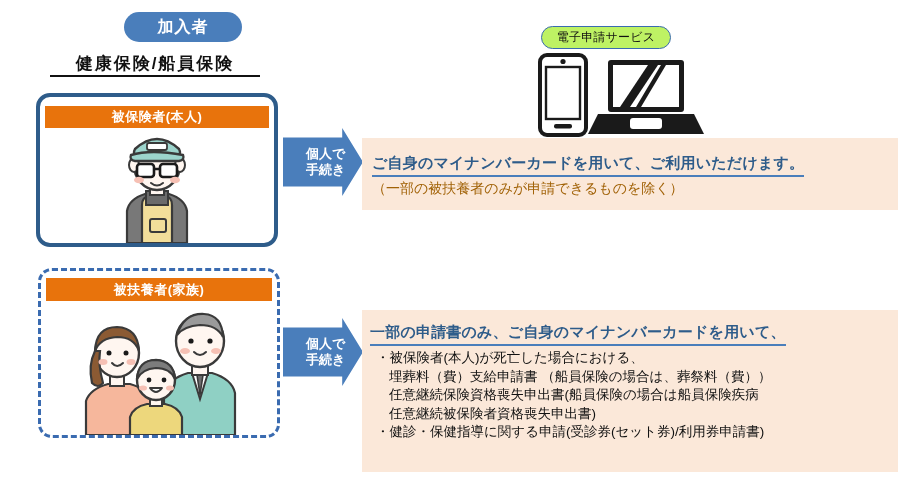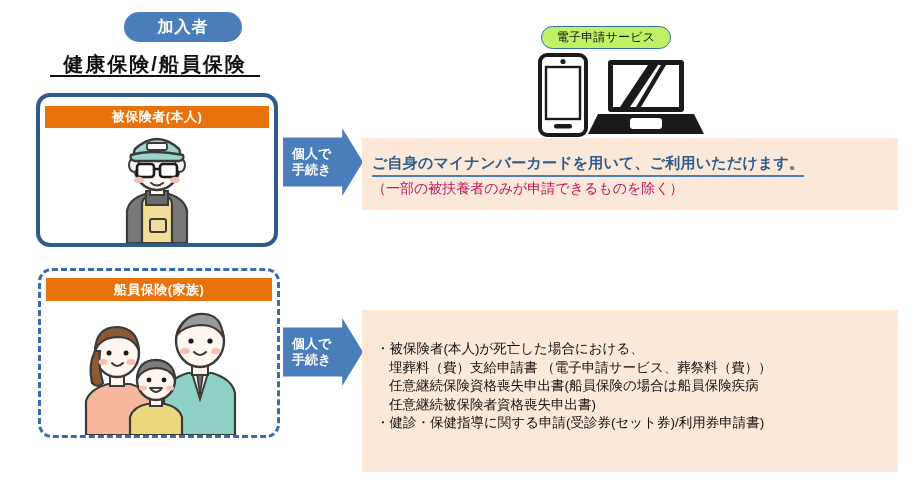--- a/index.html
+++ b/index.html
@@ -21,21 +21,21 @@
     background:#4A7EBB;border-radius:16px;
     color:#ffffff;font-size:16px;font-weight:700;
     display:flex;align-items:center;justify-content:center;
     letter-spacing:1px;
   }
 
   
   .hoken-title{
     left:50px;top:54px;width:210px;
     text-align:center;
-    font-size:20px;font-weight:700;color:#111111;
+    font-size:17px;font-weight:700;color:#111111;
     letter-spacing:2px;
     border-bottom:2px solid #111111;
     padding-bottom:1px;
     line-height:20px;
   }
 
   
   .pill-eservice{
     left:541px;top:26px;width:128px;height:21px;
     border:1.6px solid #3A6BB0;border-radius:12px;
@@ -72,21 +72,21 @@
   .card-insured .card-hdr{top:9px;left:5px;right:5px;}
   .card-dependent .card-hdr{top:7px;left:5px;right:5px;height:23px;}
   .card-art{position:absolute;left:0;right:0;bottom:0;top:32px;
      display:flex;align-items:flex-end;justify-content:center;}
 
   
   .arrow{
     background:#4A7EBB;
     color:#ffffff;font-size:13px;font-weight:700;line-height:16px;
     display:flex;flex-direction:column;align-items:flex-start;justify-content:center;
-    padding-left:9px;box-sizing:border-box;
+    padding-left:23px;box-sizing:border-box;
     clip-path:polygon(0 14%,74% 14%,74% 0,100% 50%,74% 100%,74% 86%,0 86%);
   }
   .arrow-1{left:283px;top:128px;width:80px;height:68px;}
   .arrow-2{left:283px;top:318px;width:80px;height:68px;}
 
   
   .panel{
     background:#FBE8D9;
   }
   .panel-1{left:362px;top:138px;width:536px;height:72px;}
@@ -94,21 +94,21 @@
 
   .head-line{
     color:#2E5C8A;font-weight:700;font-size:15px;line-height:25px;
     border-bottom:2px solid #4A7EBB;
     display:inline-block;
     letter-spacing:0.2px;
   }
   .panel-1 .head-wrap{padding:12px 0 0 10px;}
   .panel-2 .head-wrap{padding:9px 0 0 8px;}
   .sub-line{
-    color:#be185d;font-size:14px;line-height:19px;
+    color:#a16207;font-size:14px;line-height:19px;
     padding-left:10px;padding-top:2px;
   }
   .bullet-list{
     margin:3px 0 0 0;padding:0 0 0 14px;list-style:none;
     color:#111111;font-size:13.5px;line-height:18.5px;
   }
   .bullet-list li{white-space:nowrap;}
   .b-indent1{padding-left:13px;}
   .b-indent2{padding-left:13px;}
 </style>
@@ -168,21 +168,21 @@
 
         <ellipse cx="42" cy="53" rx="5" ry="3.2" fill="#F6C0B4"></ellipse>
         <ellipse cx="78" cy="53" rx="5" ry="3.2" fill="#F6C0B4"></ellipse>
 
         <path d="M54 56 Q60 61 66 56" fill="none" stroke="#3a3a3a" stroke-width="2" stroke-linecap="round"></path>
       </svg>
     </div>
   </div>
 
   <div class="abs card-dependent">
-    <div class="card-hdr">船員保険(家族)</div>
+    <div class="card-hdr">被扶養者(家族)</div>
     <div class="card-art">
       <svg width="175" height="128" viewBox="0 0 175 128">
 
         <path d="M92 128 L92 86 Q96 72 116 66 L140 66 Q160 72 163 86 L163 128 Z" fill="#8FD0C4" stroke="#3a3a3a" stroke-width="2.2"></path>
         <path d="M120 66 L128 92 L136 66 Z" fill="#ffffff" stroke="#3a3a3a" stroke-width="2"></path>
         <path d="M125 68 L128 88 L131 68 Z" fill="#6e6e6e" stroke="#3a3a3a" stroke-width="1.6"></path>
         <rect x="120" y="54" width="16" height="14" fill="#FFF6F0" stroke="#3a3a3a" stroke-width="2"></rect>
         <ellipse cx="128" cy="34" rx="24" ry="26" fill="#FFF6F0" stroke="#3a3a3a" stroke-width="2.4"></ellipse>
         <path d="M105 28 Q112 6 132 7 Q150 8 151 30 Q145 18 128 18 Q112 19 105 28 Z" fill="#9A9A9A" stroke="#3a3a3a" stroke-width="2.2"></path>
         <circle cx="119" cy="34" r="2.6" fill="#1a1a1a"></circle>
@@ -227,24 +227,24 @@
 
   <div class="abs panel panel-1">
     <div class="head-wrap">
       <span class="head-line">ご自身のマイナンバーカードを用いて、ご利用いただけます。</span>
     </div>
     <div class="sub-line">（一部の被扶養者のみが申請できるものを除く）</div>
   </div>
 
   <div class="abs panel panel-2">
     <div class="head-wrap">
-      <br>
+      <span class="head-line">一部の申請書のみ、ご自身のマイナンバーカードを用いて、</span><br>
     </div>
     <ul class="bullet-list">
       <li>・被保険者(本人)が死亡した場合における、</li>
-      <li class="b-indent1">埋葬料（費）支給申請書 （電子申請サービス、葬祭料（費））</li>
+      <li class="b-indent1">埋葬料（費）支給申請書 （船員保険の場合は、葬祭料（費））</li>
       <li class="b-indent1">任意継続保険資格喪失申出書(船員保険の場合は船員保険疾病</li>
       <li class="b-indent2">任意継続被保険者資格喪失申出書)</li>
       <li>・健診・保健指導に関する申請(受診券(セット券)/利用券申請書)</li>
     </ul>
   </div>
 
 </div>
 
 </body></html>

